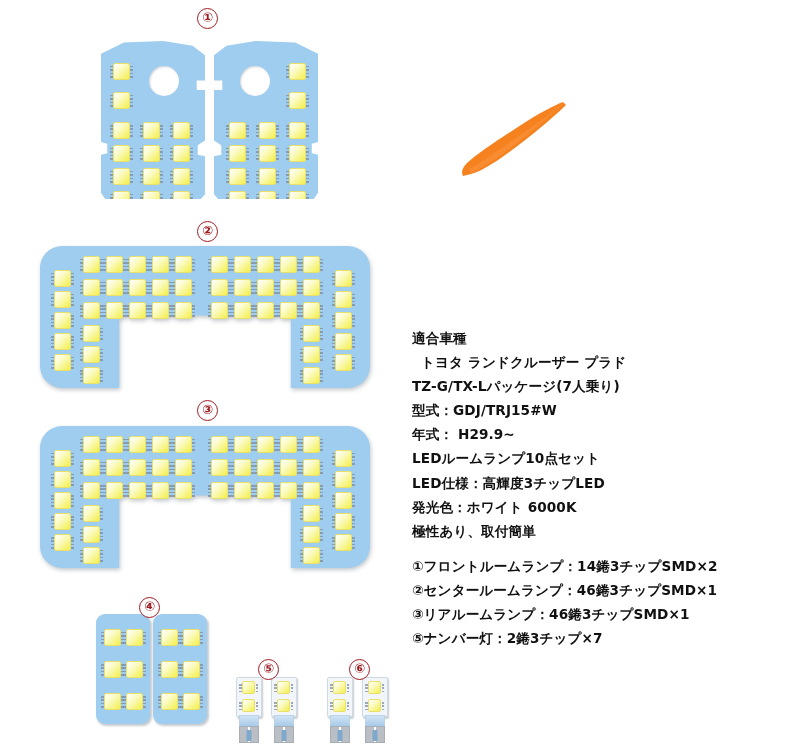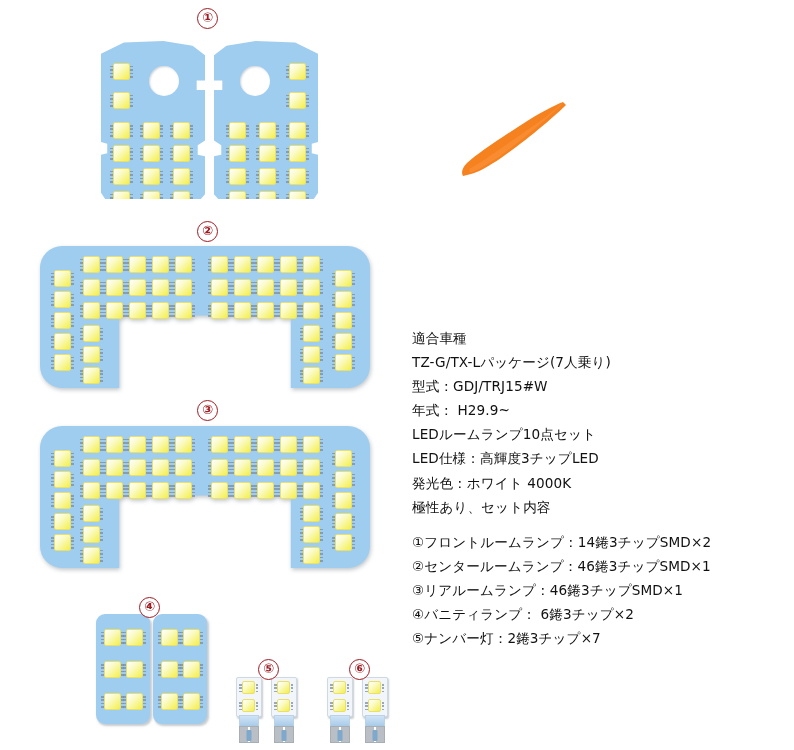--- a/index.html
+++ b/index.html
@@ -184,21 +184,21 @@
     height: 80px;
   }
 
   
   .spec {
     position: absolute;
     left: 412px;
     top: 326px;
     width: 378px;
     font-size: 13.6px;
-    font-weight: normal;
+    font-weight: bold;
     line-height: 24.1px;
     letter-spacing: .1px;
     color: #111111;
     font-family: "DejaVu Sans", "Liberation Sans", sans-serif;
   }
   .spec .indent { padding-left: 9px; }
   .spec .gap { height: 11px; }
   .spec .row { white-space: nowrap; }
 </style>
 </head>
@@ -413,28 +413,28 @@
 <div class="bulb" style="left:362px; top:677px;">
   <div class="pcbtop"></div>
   <div class="led sm" style="left:6px; top:4px;"></div>
   <div class="led sm" style="left:6px; top:22px;"></div>
   <div class="base"></div>
   <div class="contacts"></div>
 </div>
 
 <div class="spec">
   <div class="row">適合車種</div>
+  <div class="row indent">トヨタ ランドクルーザー プラド</div>
   <div class="row">TZ-G/TX-Lパッケージ(7人乗り)</div>
   <div class="row">型式：GDJ/TRJ15#W</div>
   <div class="row">年式： H29.9~</div>
   <div class="row">LEDルームランプ10点セット</div>
   <div class="row">LED仕様：高輝度3チップLED</div>
-  <div class="row">発光色：ホワイト 4000K</div>
-  <div class="row">極性あり、セット内容</div>
+  <div class="row">発光色：ホワイト 6000K</div>
+  <div class="row">極性あり、取付簡単</div>
 
   <div class="gap"></div>
 
   <div class="row">①フロントルームランプ：14錈3チップSMD×2</div>
   <div class="row">②センタールームランプ：46錈3チップSMD×1</div>
   <div class="row">③リアルームランプ：46錈3チップSMD×1</div>
-  <div class="row">④バニティランプ： 6錈3チップ×2</div>
   <div class="row">⑤ナンバー灯：2錈3チップ×7</div>
 </div>
 
 </body></html>

